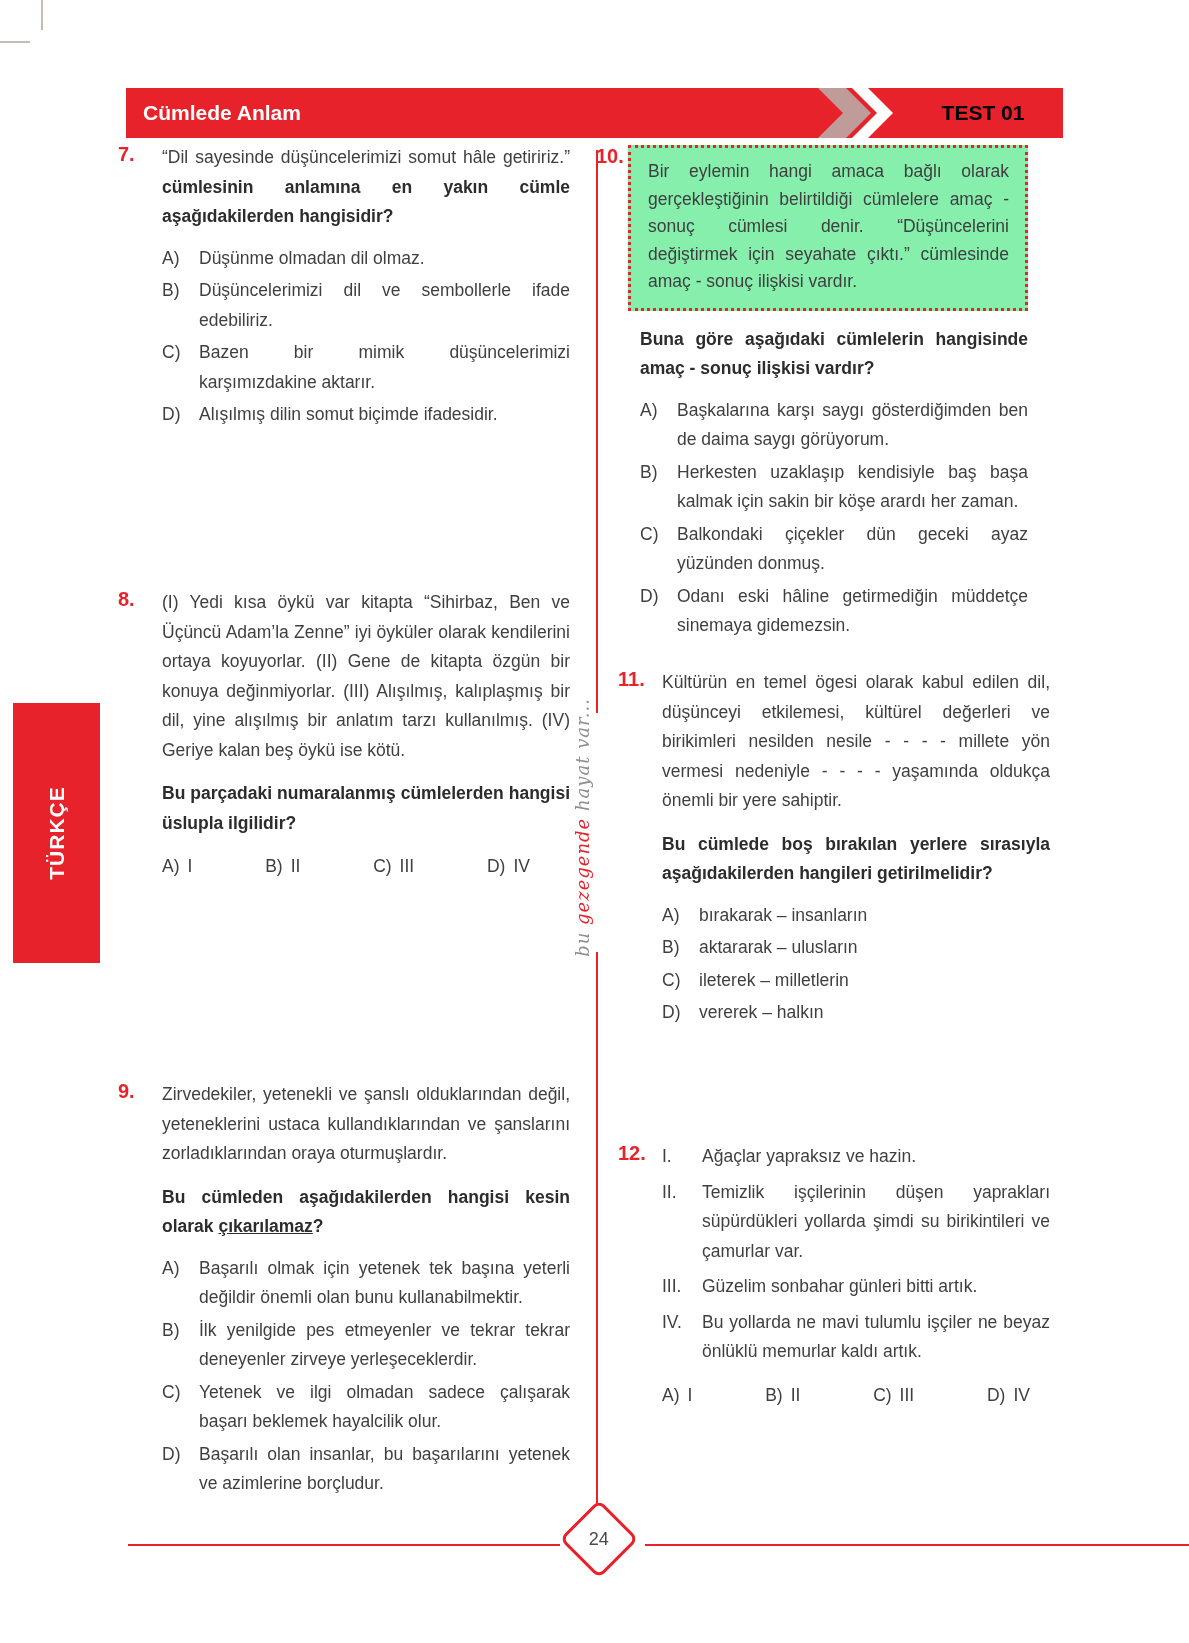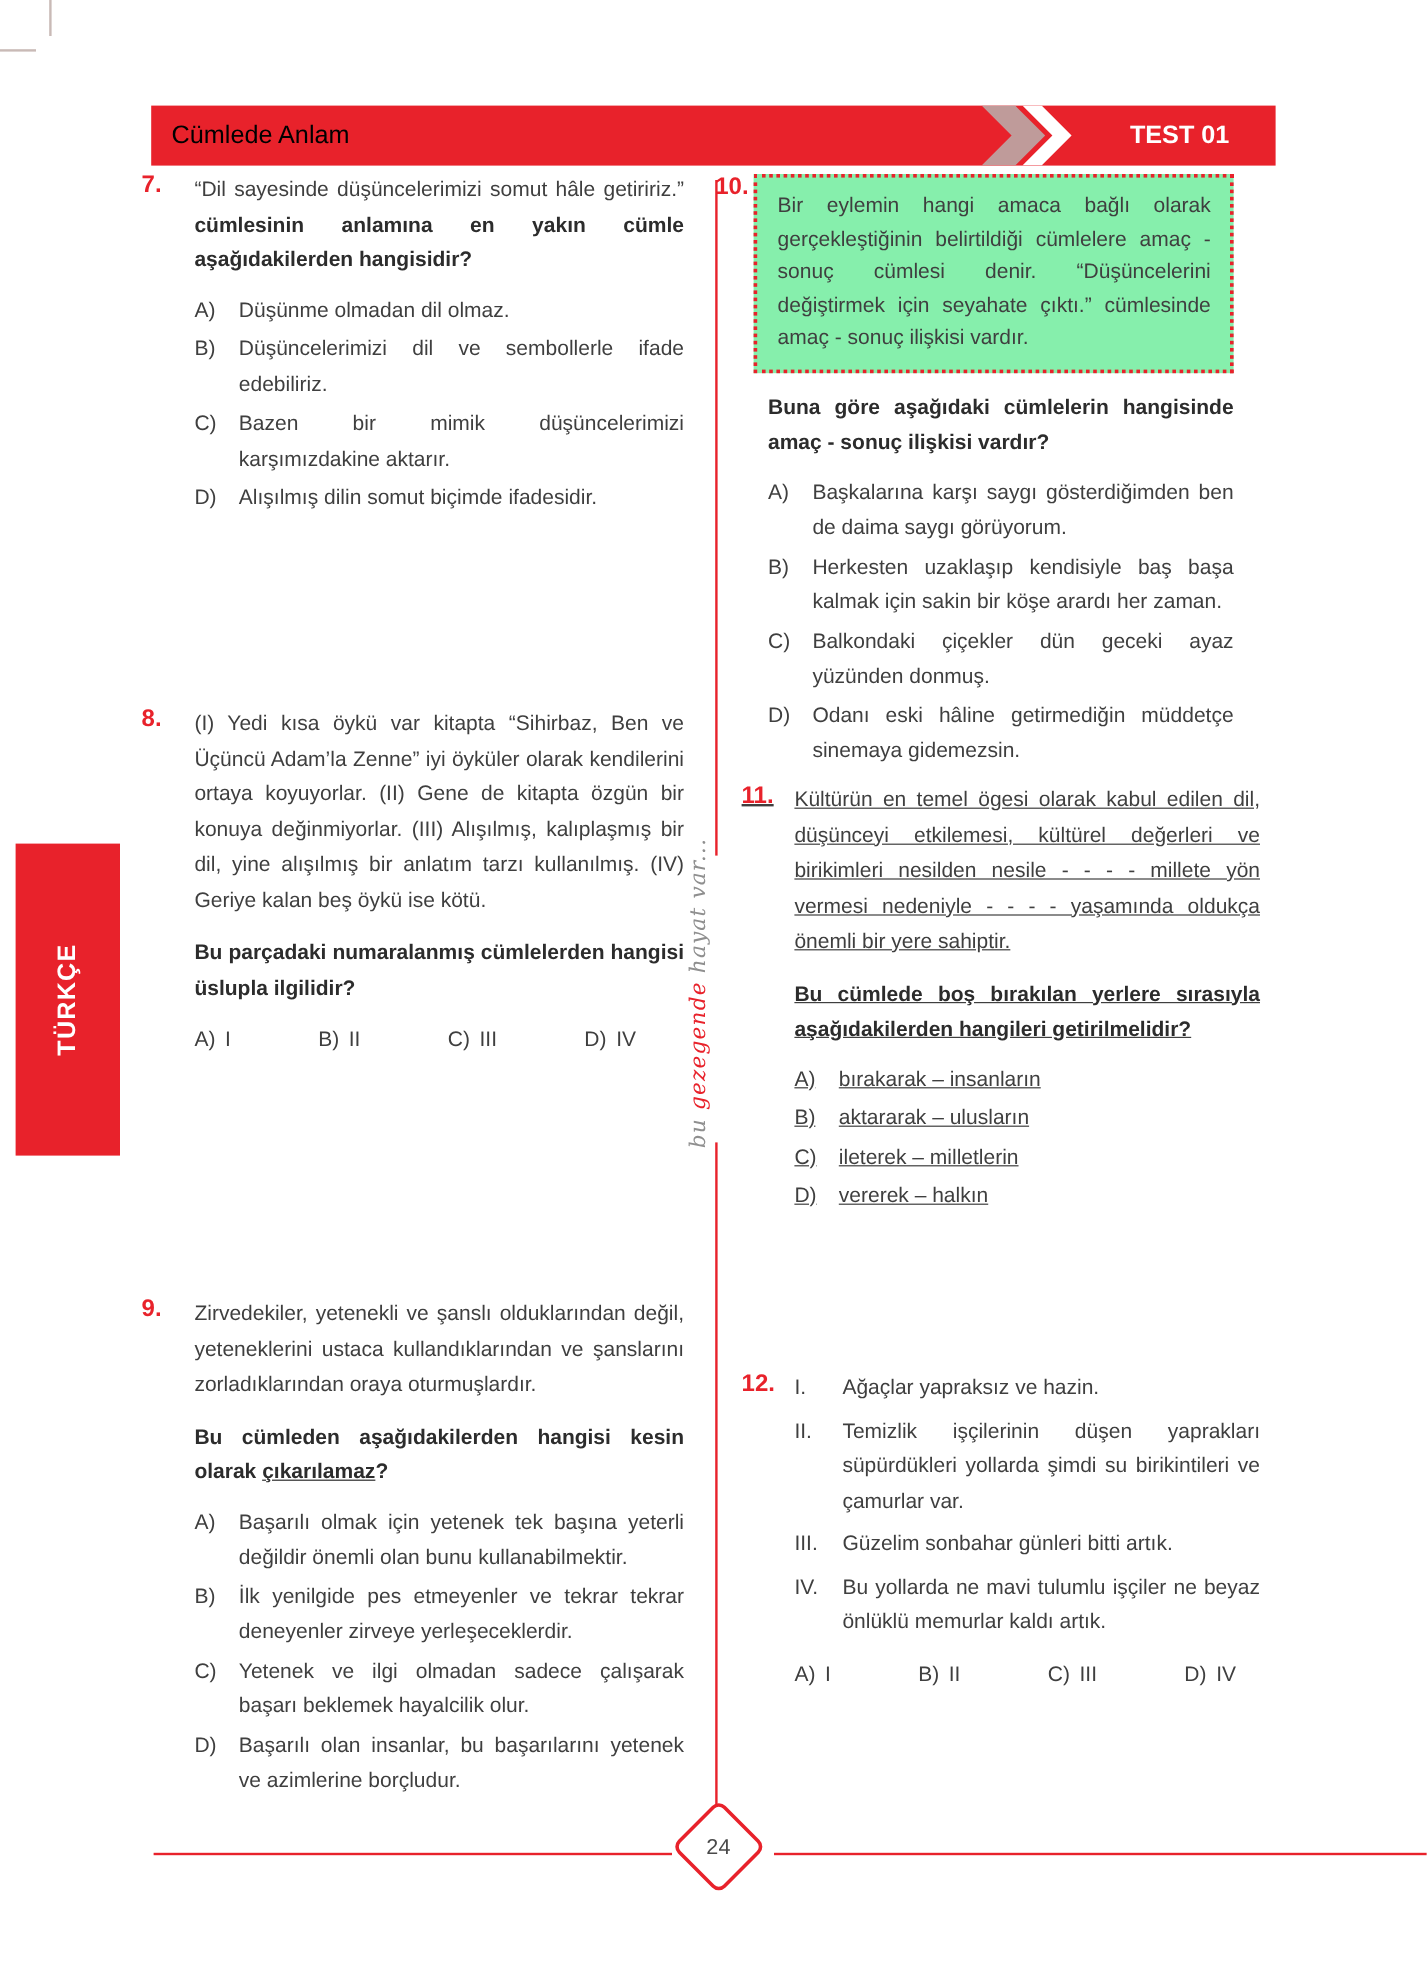--- a/index.html
+++ b/index.html
@@ -7,24 +7,24 @@
     width:1189px;height:1643px;position:relative;background:#ffffff;
     font-family:"Liberation Sans",sans-serif;color:#3f3f3f;overflow:hidden;
   }
   
   .crop-v{position:absolute;left:41px;top:0;width:2px;height:30px;background:#c9bab6;}
   .crop-h{position:absolute;left:0;top:41px;width:30px;height:2px;background:#c9bab6;}
 
   
   .header{position:absolute;left:126px;top:88px;width:937px;height:50px;background:#e8222b;}
   .header-title{position:absolute;left:17px;top:0;height:50px;display:flex;align-items:center;
-    color:#000000;font-weight:normal;font-size:21px;}
+    color:#ffffff;font-weight:bold;font-size:21px;}
   .chevrons{position:absolute;left:690px;top:0;height:50px;}
   .test-label{position:absolute;left:792px;width:130px;top:0;height:50px;display:flex;
-    align-items:center;justify-content:center;color:#ffffff;font-weight:bold;font-size:21px;}
+    align-items:center;justify-content:center;color:#000000;font-weight:bold;font-size:21px;}
 
   
   .side-tab{position:absolute;left:13px;top:703px;width:87px;height:260px;background:#e8222b;
     display:flex;align-items:center;justify-content:center;}
   .side-tab span{transform:rotate(-90deg);white-space:nowrap;color:#fff;font-weight:bold;
     font-size:21px;letter-spacing:1px;}
 
   
   .vline1{position:absolute;left:596px;top:150px;width:2px;height:563px;background:#e8222b;}
   .vline2{position:absolute;left:596px;top:952px;width:2px;height:558px;background:#e8222b;}
@@ -180,21 +180,21 @@
         <span class="otext">Balkondaki çiçekler dün geceki ayaz yüzünden donmuş.</span>
       </div>
       <div class="opt">
         <span class="letter">D)</span>
         <span class="otext">Odanı eski hâline getirmediğin müddetçe sinemaya gidemezsin.</span>
       </div>
     </div>
   </div>
 </section>
 
-<section class="question" style="left:618px;top:652px;width:432px;text-decoration:underline;">
+<section class="question" style="left:618px;top:668px;width:432px;">
   <div class="qnum">11.</div>
   <div class="qbody">
     <p class="para">Kültürün en temel ögesi olarak kabul edilen dil, düşünceyi etkilemesi, kültürel değerleri ve birikimleri nesilden nesile - - - - millete yön vermesi nedeniyle - - - - yaşamında oldukça önemli bir yere sahiptir.</p>
     <p class="stem">Bu cümlede boş bırakılan yerlere sırasıyla aşağıdakilerden hangileri getirilmelidir?</p>
     <div class="opts">
       <div class="opt">
         <span class="letter">A)</span>
         <span class="otext" style="text-align:left;">bırakarak – insanların</span>
       </div>
       <div class="opt">

